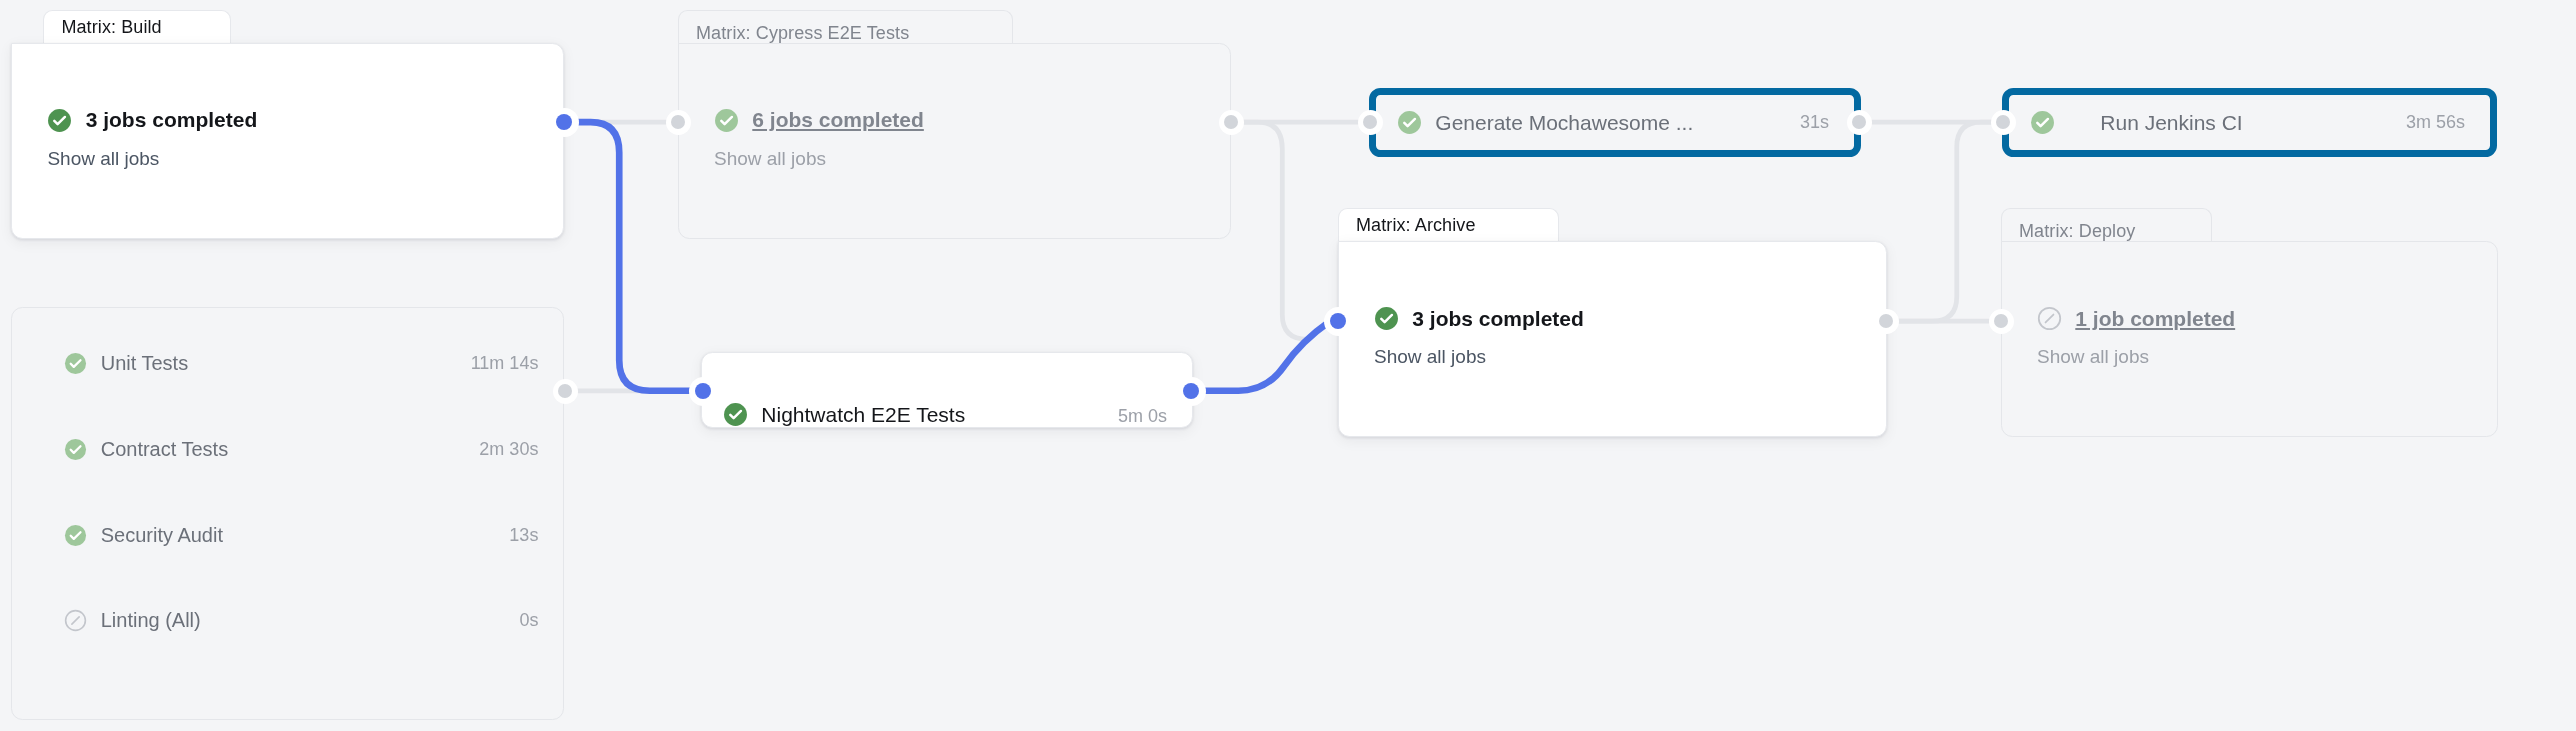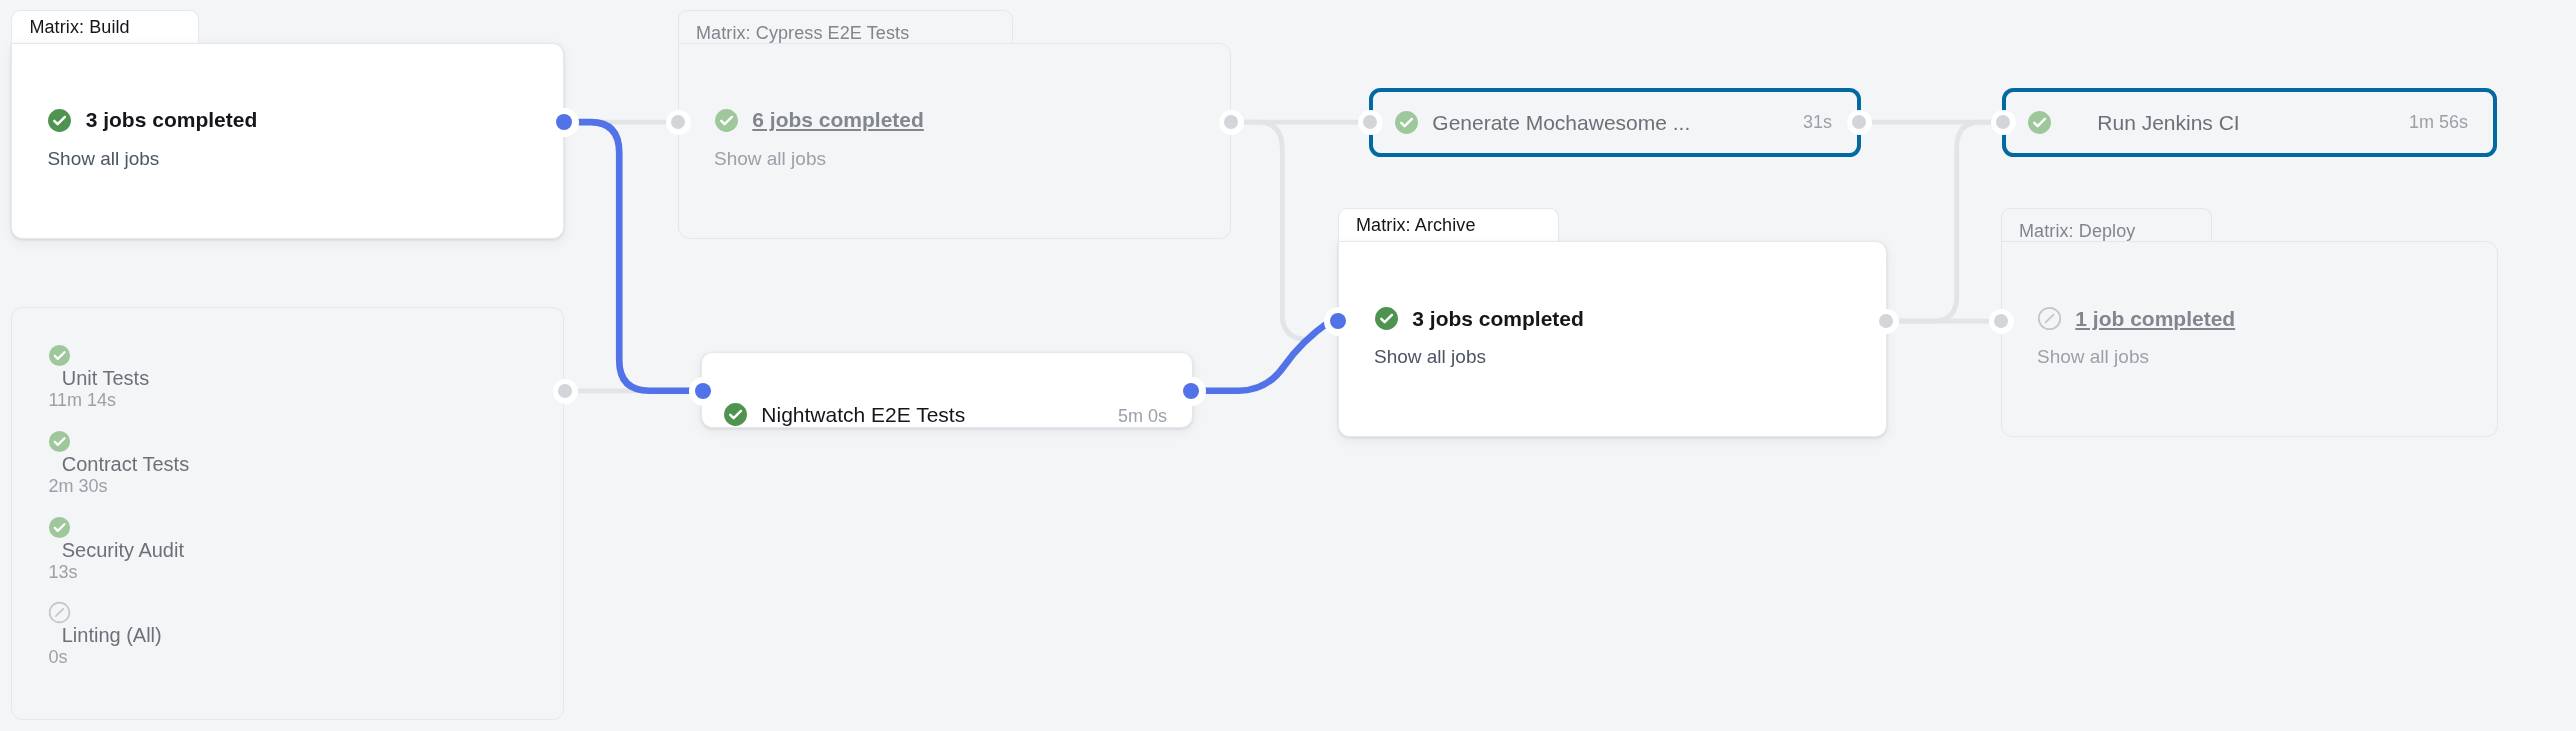--- a/index.html
+++ b/index.html
@@ -116,28 +116,27 @@
   .panel {
     position: absolute;
     z-index: 2;
     box-sizing: border-box;
     background: #f4f5f7;
     border: 1px solid #e4e6ea;
     border-radius: 11.4px;
   }
   .job-row {
     position: absolute;
-    left: 0;
+    left: 16px;
     right: 0;
     height: 38px;
     display: flex;
-    align-items: flex-start;
+    align-items: center;
     padding: 0 25px 0 36px;
     box-sizing: border-box;
-    flex-direction: column;
   }
   .job-label {
     font-size: 20px;
     color: #6b7079;
     white-space: nowrap;
     margin-left: 13.3px;
     flex: 1;
   }
   .job-dur {
     font-size: 18px;
@@ -156,21 +155,21 @@
     padding: 0 25px 0 21px;
   }
   .node.active {
     background: #ffffff;
     border: 1px solid #e6e8ec;
     box-shadow: 0 1px 2.9px rgba(16,22,40,.10), 0 3.8px 13.3px rgba(16,22,40,.06);
     align-items: flex-end;
   }
   .node.dim {
     background: #f4f5f7;
-    border: 4px solid #0369a1;
+    border: 7px solid #0369a1;
     justify-content: flex-end;
   }
   .node-label {
     font-size: 21px;
     white-space: nowrap;
     margin-left: 13.3px;
     flex: 1;
     overflow: hidden;
   }
   .node.active .node-label { color: #14161a; }
@@ -237,21 +236,21 @@
     <path d="M1980 337 H2100" stroke="#e2e4e8" stroke-width="5" fill="none" stroke-linecap="round"></path>
 
     <path d="M1980 337 H2028 Q2054 337 2054 311 V154 Q2054 128 2080 128 H2102" stroke="#e2e4e8" stroke-width="5" fill="none" stroke-linecap="round"></path>
 
     <path d="M592 128 H620 Q650 128 650 160 V378 Q650 410 682 410 H736" stroke="#5272e8" stroke-width="7" fill="none" stroke-linecap="round" stroke-linejoin="round"></path>
 
     <path d="M1252 410 H1300 Q1330 410 1348 384 Q1366 358 1396 337 H1404" stroke="#5272e8" stroke-width="7" fill="none" stroke-linecap="round" stroke-linejoin="round"></path>
   </svg>
 
   <div class="group active" style="left:11.4px; top:9.5px; width:553px; height:229px;">
-    <div class="group-tab" style="width:188px;">
+    <div class="group-tab" style="width:188px;margin-left:32px;">
       <span>Matrix: Build</span>
     </div>
     <div class="group-body"></div>
     <div class="group-content" style="top:98px;">
       <div class="group-status-row">
         <span class="icon">
           <svg viewBox="0 0 24 24" width="25" height="25">
               <circle cx="12" cy="12" r="11" fill="#4e9350"></circle>
               <path d="M7 12.3l3.2 3.2L17.2 8.6" fill="none" stroke="#fff" stroke-width="2.4" stroke-linecap="round" stroke-linejoin="round"></path>
             </svg>
@@ -396,21 +395,21 @@
     </div>
 
   <div class="node dim" style="left:2002px; top:88px; width:495px; height:69px;gap:32px;">
     <span class="icon">
       <svg viewBox="0 0 24 24" width="25" height="25">
           <circle cx="12" cy="12" r="11" fill="#9ec79b"></circle>
           <path d="M7 12.3l3.2 3.2L17.2 8.6" fill="none" stroke="#fff" stroke-width="2.4" stroke-linecap="round" stroke-linejoin="round"></path>
         </svg>
     </span>
     <span class="node-label">Run Jenkins CI</span>
-    <span class="node-dur">1m 56s</span>
+    <span class="node-dur">3m 56s</span>
   </div>
   <div class="port" style="left:2003px; top:122px;">
       <i></i>
     </div>
 
   <div class="group dim" style="left:2001px; top:208px; width:497px; height:229px;">
     <div class="group-tab" style="width:211px;">
       <span>Matrix: Deploy</span>
     </div>
     <div class="group-body"></div>

